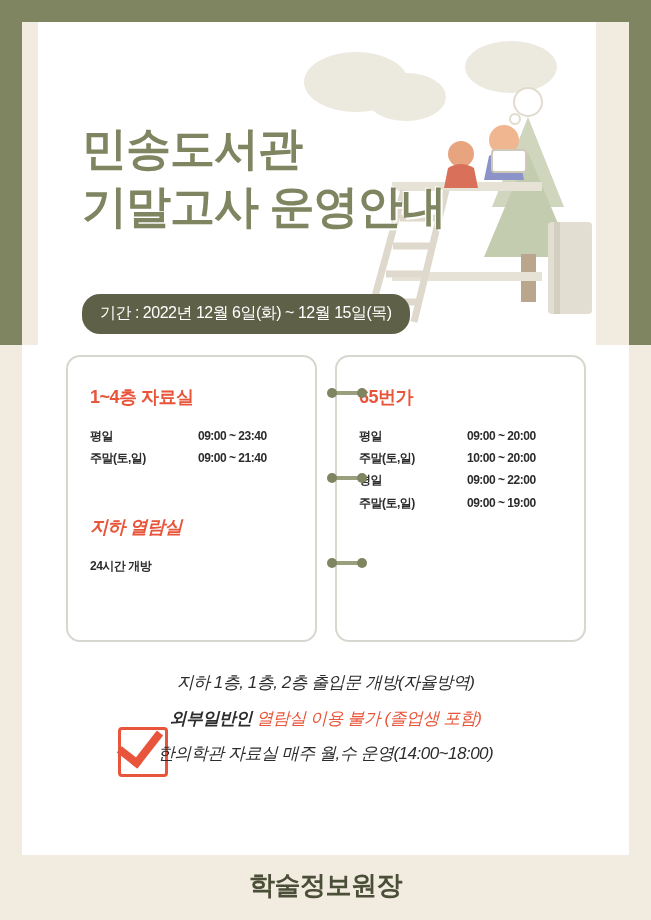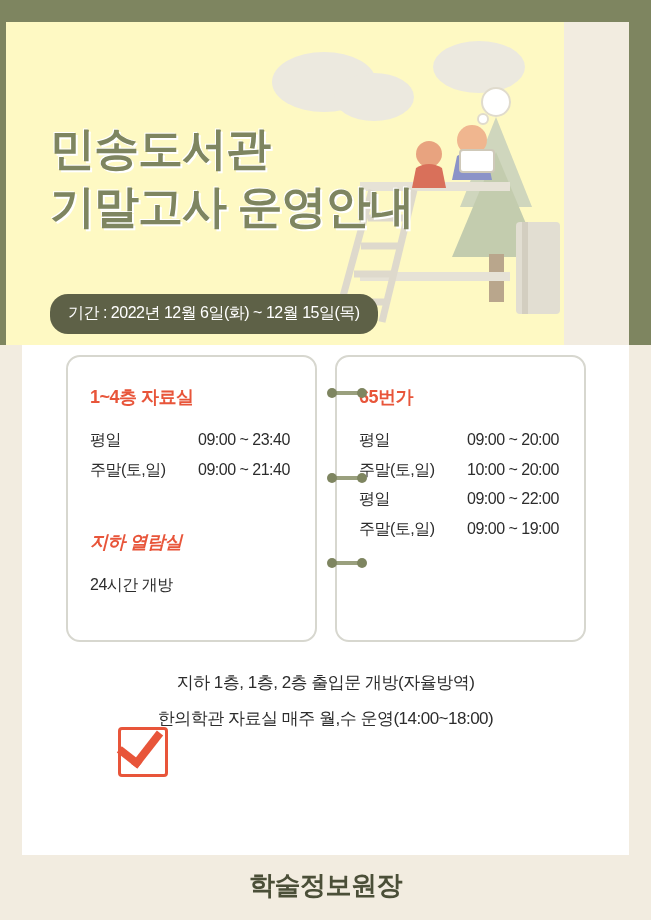--- a/index.html
+++ b/index.html
@@ -34,23 +34,23 @@
     background: #7e8560;
   }
   .band-right {
     position: absolute;
     right: 0; top: 0;
     width: 22px; height: 345px;
     background: #7e8560;
   }
   .hero {
     position: absolute;
-    left: 6px; top: 22px;
+    left: 38px; top: 22px;
     width: 558px; height: 323px;
-    background: #fef9c3;
+    background: #ffffff;
     overflow: hidden;
   }
   
   .deco {
     position: absolute;
     right: 0; top: 0;
     width: 300px; height: 323px;
     pointer-events: none;
   }
   .hero-title {
@@ -107,24 +107,25 @@
     font-weight: bold;
     letter-spacing: -0.5px;
     margin-bottom: 16px;
   }
   .card-title.second {
     margin-top: 46px;
     font-style: italic;
   }
   .row {
     display: flex;
-    font-size: 16px;
+    font-size: 12px;
     color: #2c2c2c;
     line-height: 1.85;
     letter-spacing: -0.5px;
+    font-weight: bold;
   }
   .row .label {
     width: 108px;
     flex: none;
   }
   .row .value {
     white-space: nowrap;
   }
   .row.single .label {
     width: auto;
@@ -151,20 +152,21 @@
     background: #7e8560;
   }
   .connector .dot.l { left: 0; }
   .connector .dot.r { right: 0; }
   .notes {
     position: absolute;
     left: 0;
     top: 320px;
     width: 607px;
     text-align: center;
+    font-style: italic;
   }
   .note-line {
     font-size: 17px;
     color: #2c2c2c;
     line-height: 2.1;
     letter-spacing: -0.5px;
   }
   .note-line.highlight .red {
     color: #e8553a;
   }
@@ -317,20 +319,23 @@
         <div class="dot l"></div>
         <div class="dot r"></div>
     </div>
 
     <div class="check">
       <div class="tick"></div>
     </div>
 
     <div class="notes">
       <div class="note-line">지하 1층, 1층, 2층 출입문 개방(자율방역)</div>
+      <div class="note-line highlight">
+        <span class="bold">외부일반인</span><span class="red"> 열람실 이용 불가 (졸업생 포함)</span>
+      </div>
       <div class="note-line">한의학관 자료실 매주 월,수 운영(14:00~18:00)</div>
     </div>
   </div>
 
   <div class="footer">
     <div class="footer-text">학술정보원장</div>
   </div>
 </div>
 
 </body></html>

